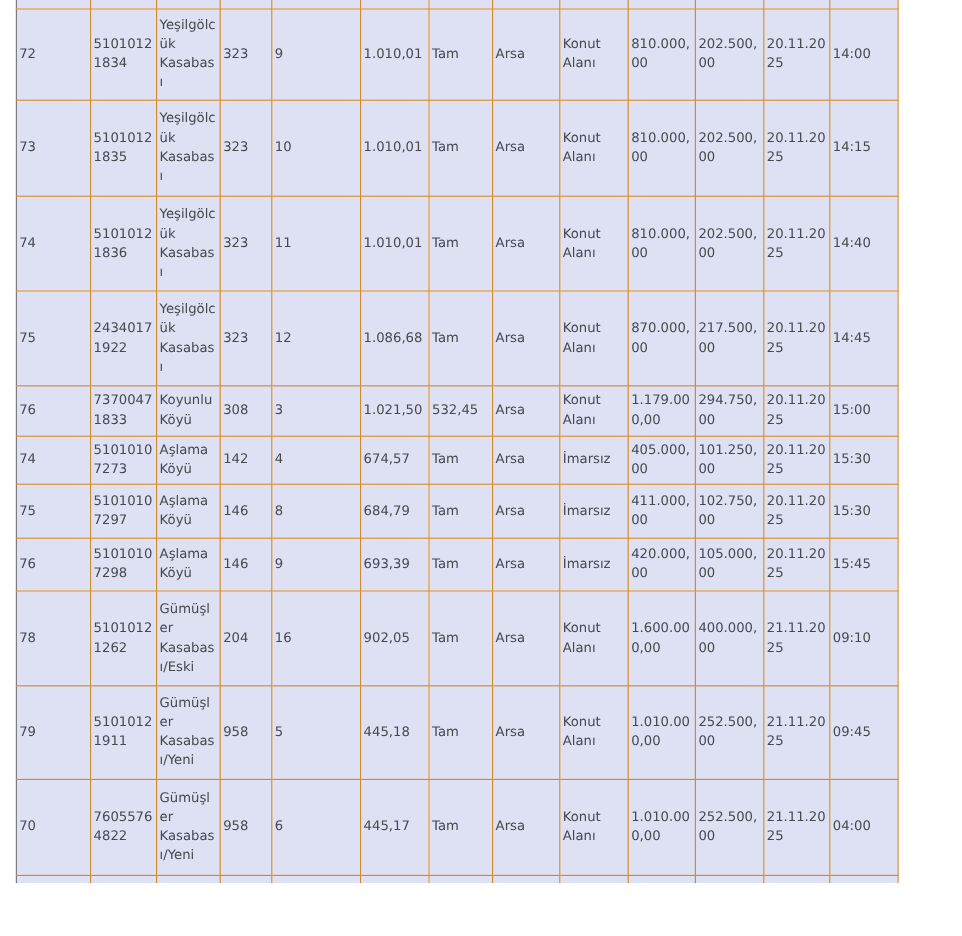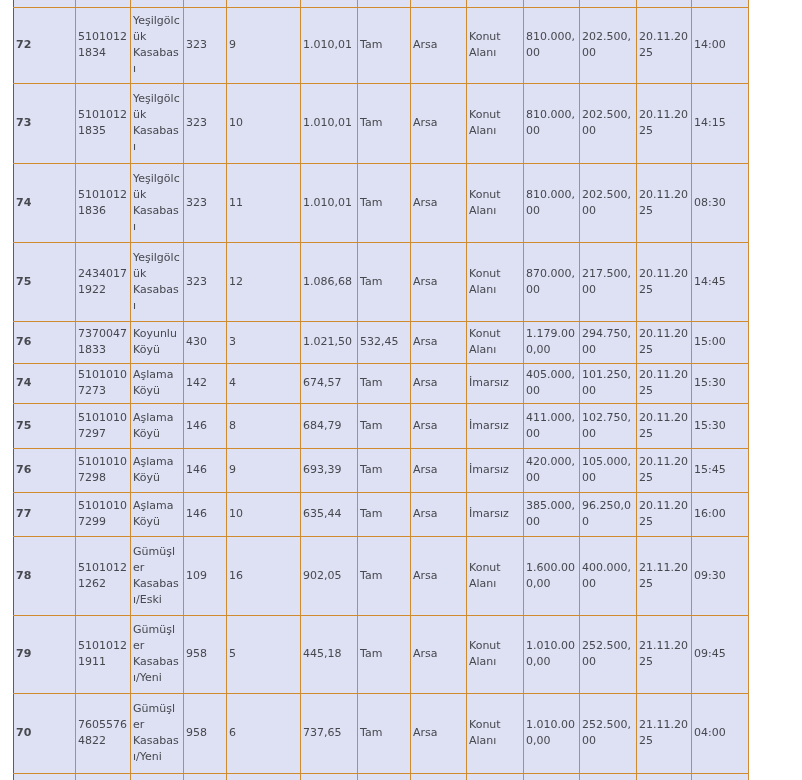--- a/index.html
+++ b/index.html
@@ -34,21 +34,21 @@
     vertical-align: middle;
     text-align: left;
     overflow-wrap: break-word;
     word-break: normal;
     overflow: hidden;
   }
   
   table.auction tr:first-child td { border-top: 0; }
   table.auction tr:last-child td  { border-bottom: 0; }
   
-  table.auction td:first-child { border-left: 1px solid #5d5d60; font-weight: bold; }
+  table.auction td:first-child { border-left: 1px solid #5d5d60; }
 </style>
 </head>
 <body>
 
 <div class="table-wrap">
   <table class="auction">
     <colgroup>
         <col style="width: 62px;">
         <col style="width: 55px;">
         <col style="width: 53px;">
@@ -115,42 +115,42 @@
           <td>Yeşilgölcük Kasabası</td>
           <td>323</td>
           <td>11</td>
           <td>1.010,01</td>
           <td>Tam</td>
           <td>Arsa</td>
           <td>Konut Alanı</td>
           <td>810.000,00</td>
           <td>202.500,00</td>
           <td>20.11.2025</td>
-          <td>08:30</td>
+          <td>14:40</td>
         </tr>
         <tr style="height: 79px;">
           <td>75</td>
           <td>24340171922</td>
           <td>Yeşilgölcük Kasabası</td>
           <td>323</td>
           <td>12</td>
           <td>1.086,68</td>
           <td>Tam</td>
           <td>Arsa</td>
           <td>Konut Alanı</td>
           <td>870.000,00</td>
           <td>217.500,00</td>
           <td>20.11.2025</td>
           <td>14:45</td>
         </tr>
         <tr style="height: 42px;">
           <td>76</td>
           <td>73700471833</td>
           <td>Koyunlu Köyü</td>
-          <td>430</td>
+          <td>308</td>
           <td>3</td>
           <td>1.021,50</td>
           <td>532,45</td>
           <td>Arsa</td>
           <td>Konut Alanı</td>
           <td>1.179.000,00</td>
           <td>294.750,00</td>
           <td>20.11.2025</td>
           <td>15:00</td>
         </tr>
@@ -192,49 +192,34 @@
           <td>9</td>
           <td>693,39</td>
           <td>Tam</td>
           <td>Arsa</td>
           <td>İmarsız</td>
           <td>420.000,00</td>
           <td>105.000,00</td>
           <td>20.11.2025</td>
           <td>15:45</td>
         </tr>
-        <tr style="height: 44px;">
-          <td>77</td>
-          <td>51010107299</td>
-          <td>Aşlama Köyü</td>
-          <td>146</td>
-          <td>10</td>
-          <td>635,44</td>
-          <td>Tam</td>
-          <td>Arsa</td>
-          <td>İmarsız</td>
-          <td>385.000,00</td>
-          <td>96.250,00</td>
-          <td>20.11.2025</td>
-          <td>16:00</td>
-        </tr>
         <tr style="height: 79px;">
           <td>78</td>
           <td>51010121262</td>
           <td>Gümüşler Kasabası/Eski</td>
-          <td>109</td>
+          <td>204</td>
           <td>16</td>
           <td>902,05</td>
           <td>Tam</td>
           <td>Arsa</td>
           <td>Konut Alanı</td>
           <td>1.600.000,00</td>
           <td>400.000,00</td>
           <td>21.11.2025</td>
-          <td>09:30</td>
+          <td>09:10</td>
         </tr>
         <tr style="height: 78px;">
           <td>79</td>
           <td>51010121911</td>
           <td>Gümüşler Kasabası/Yeni</td>
           <td>958</td>
           <td>5</td>
           <td>445,18</td>
           <td>Tam</td>
           <td>Arsa</td>
@@ -243,21 +228,21 @@
           <td>252.500,00</td>
           <td>21.11.2025</td>
           <td>09:45</td>
         </tr>
         <tr style="height: 80px;">
           <td>70</td>
           <td>76055764822</td>
           <td>Gümüşler Kasabası/Yeni</td>
           <td>958</td>
           <td>6</td>
-          <td>737,65</td>
+          <td>445,17</td>
           <td>Tam</td>
           <td>Arsa</td>
           <td>Konut Alanı</td>
           <td>1.010.000,00</td>
           <td>252.500,00</td>
           <td>21.11.2025</td>
           <td>04:00</td>
         </tr>
         <tr style="height: 7px;">
           <td></td>

